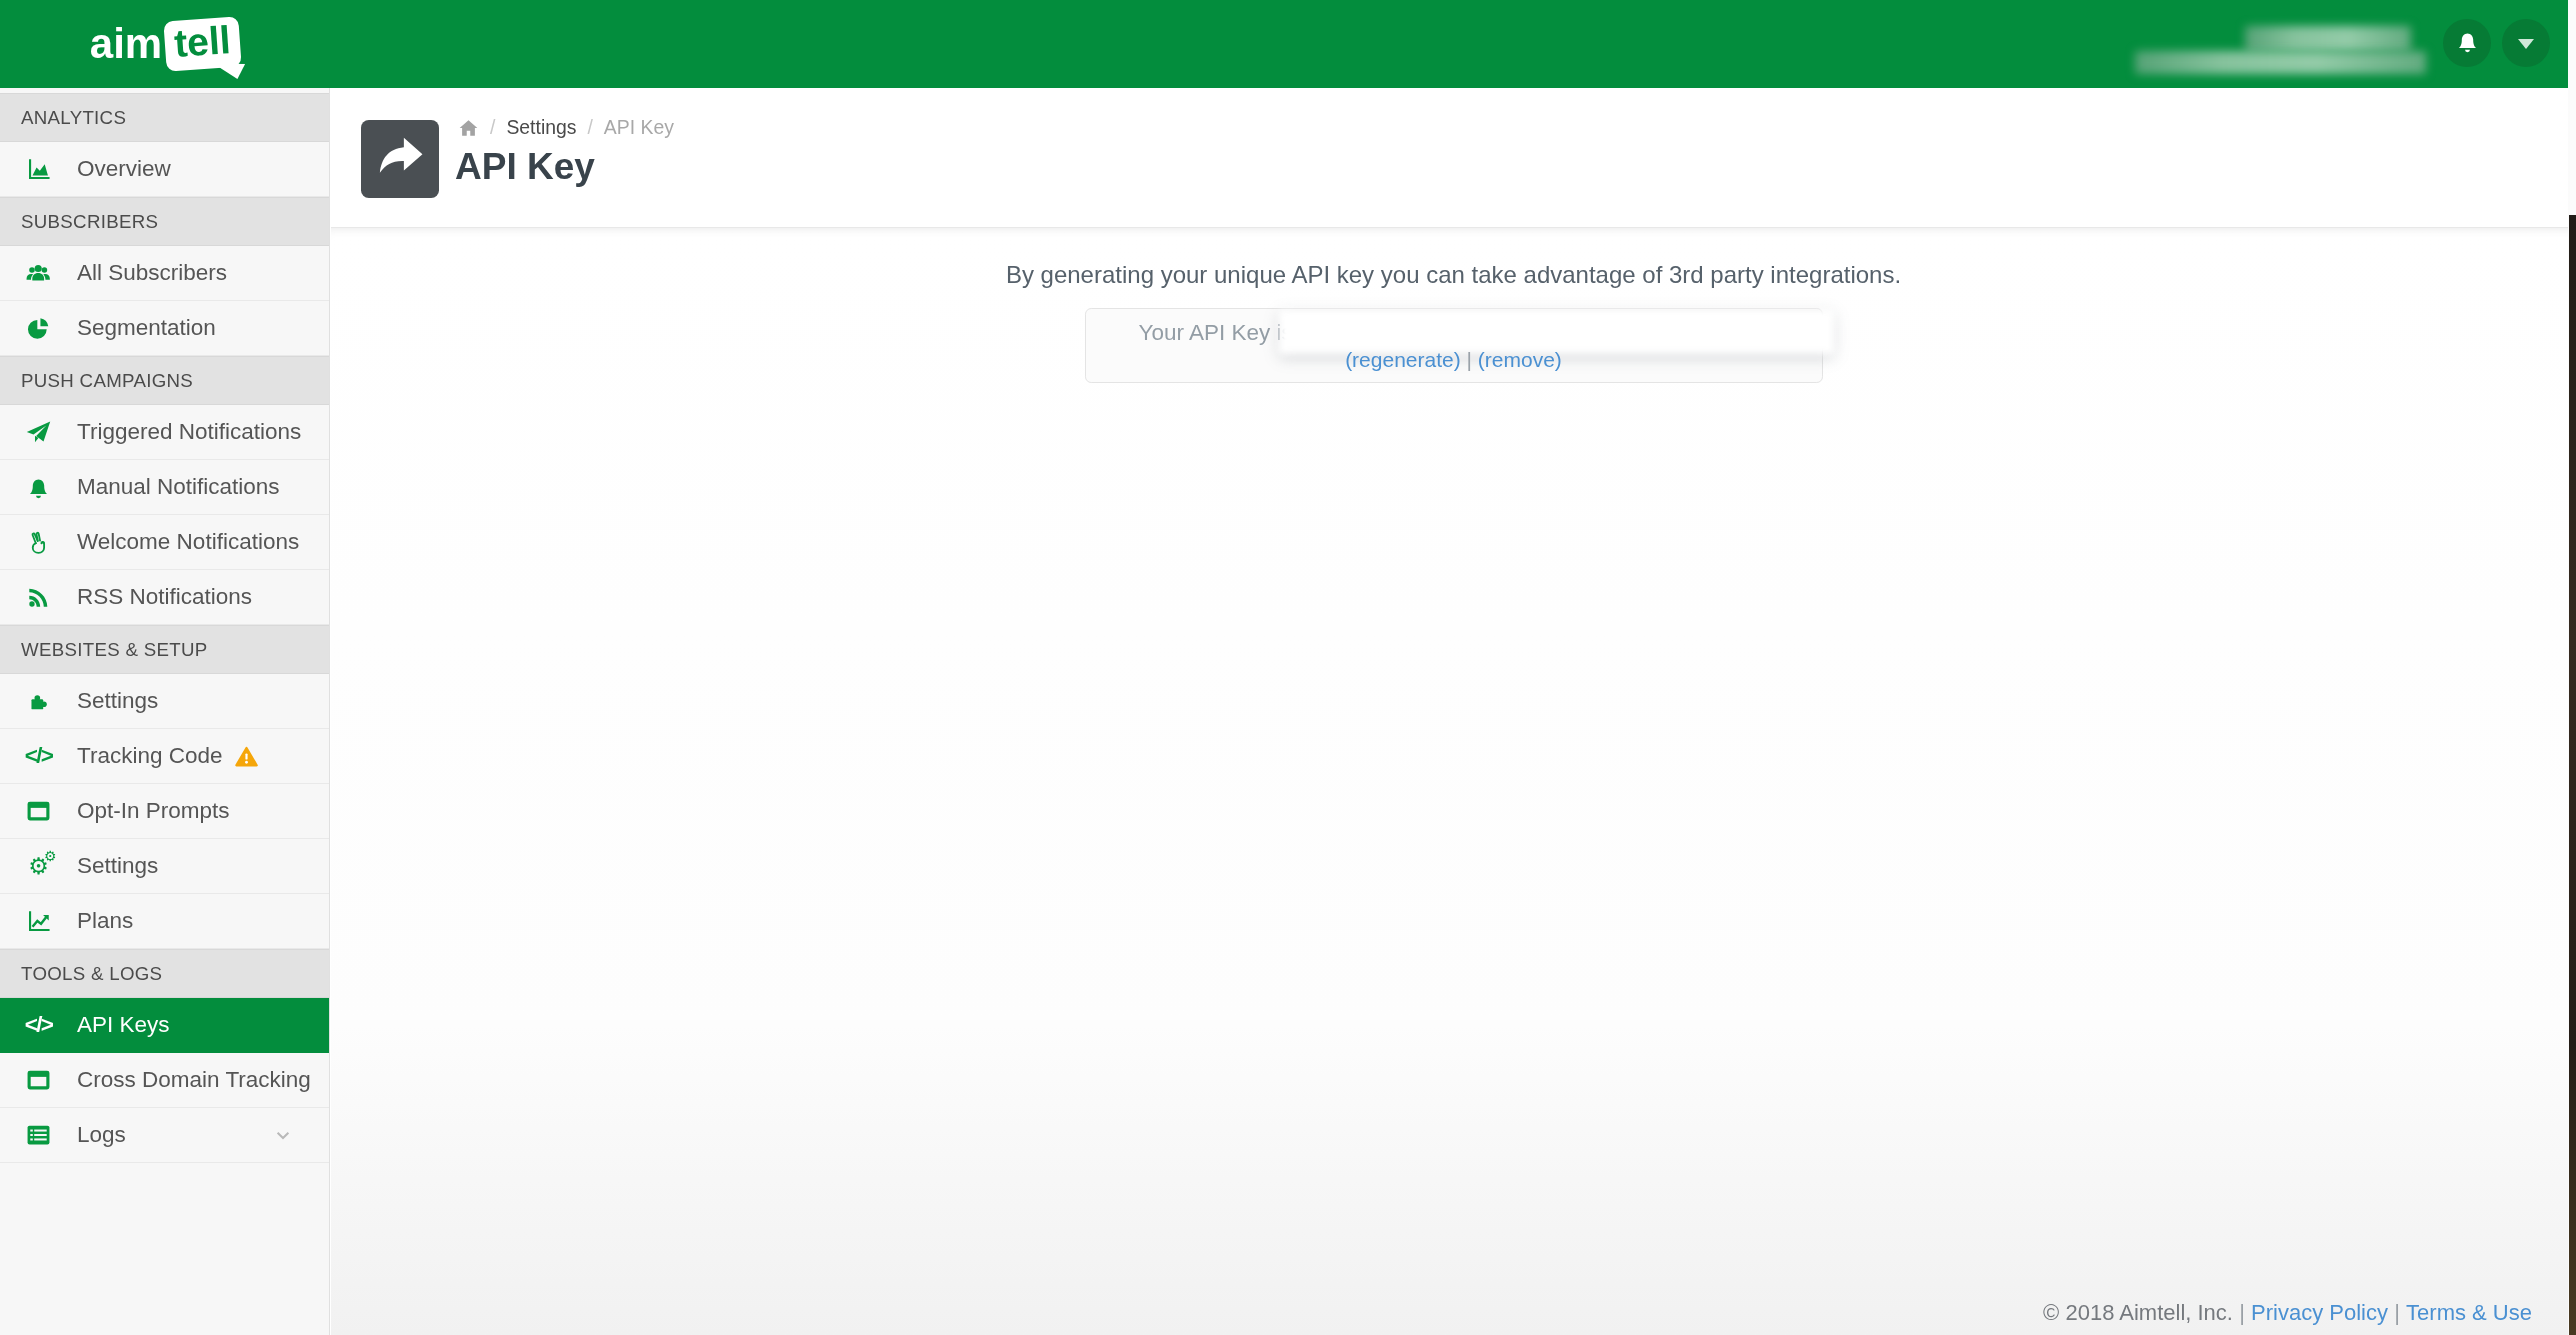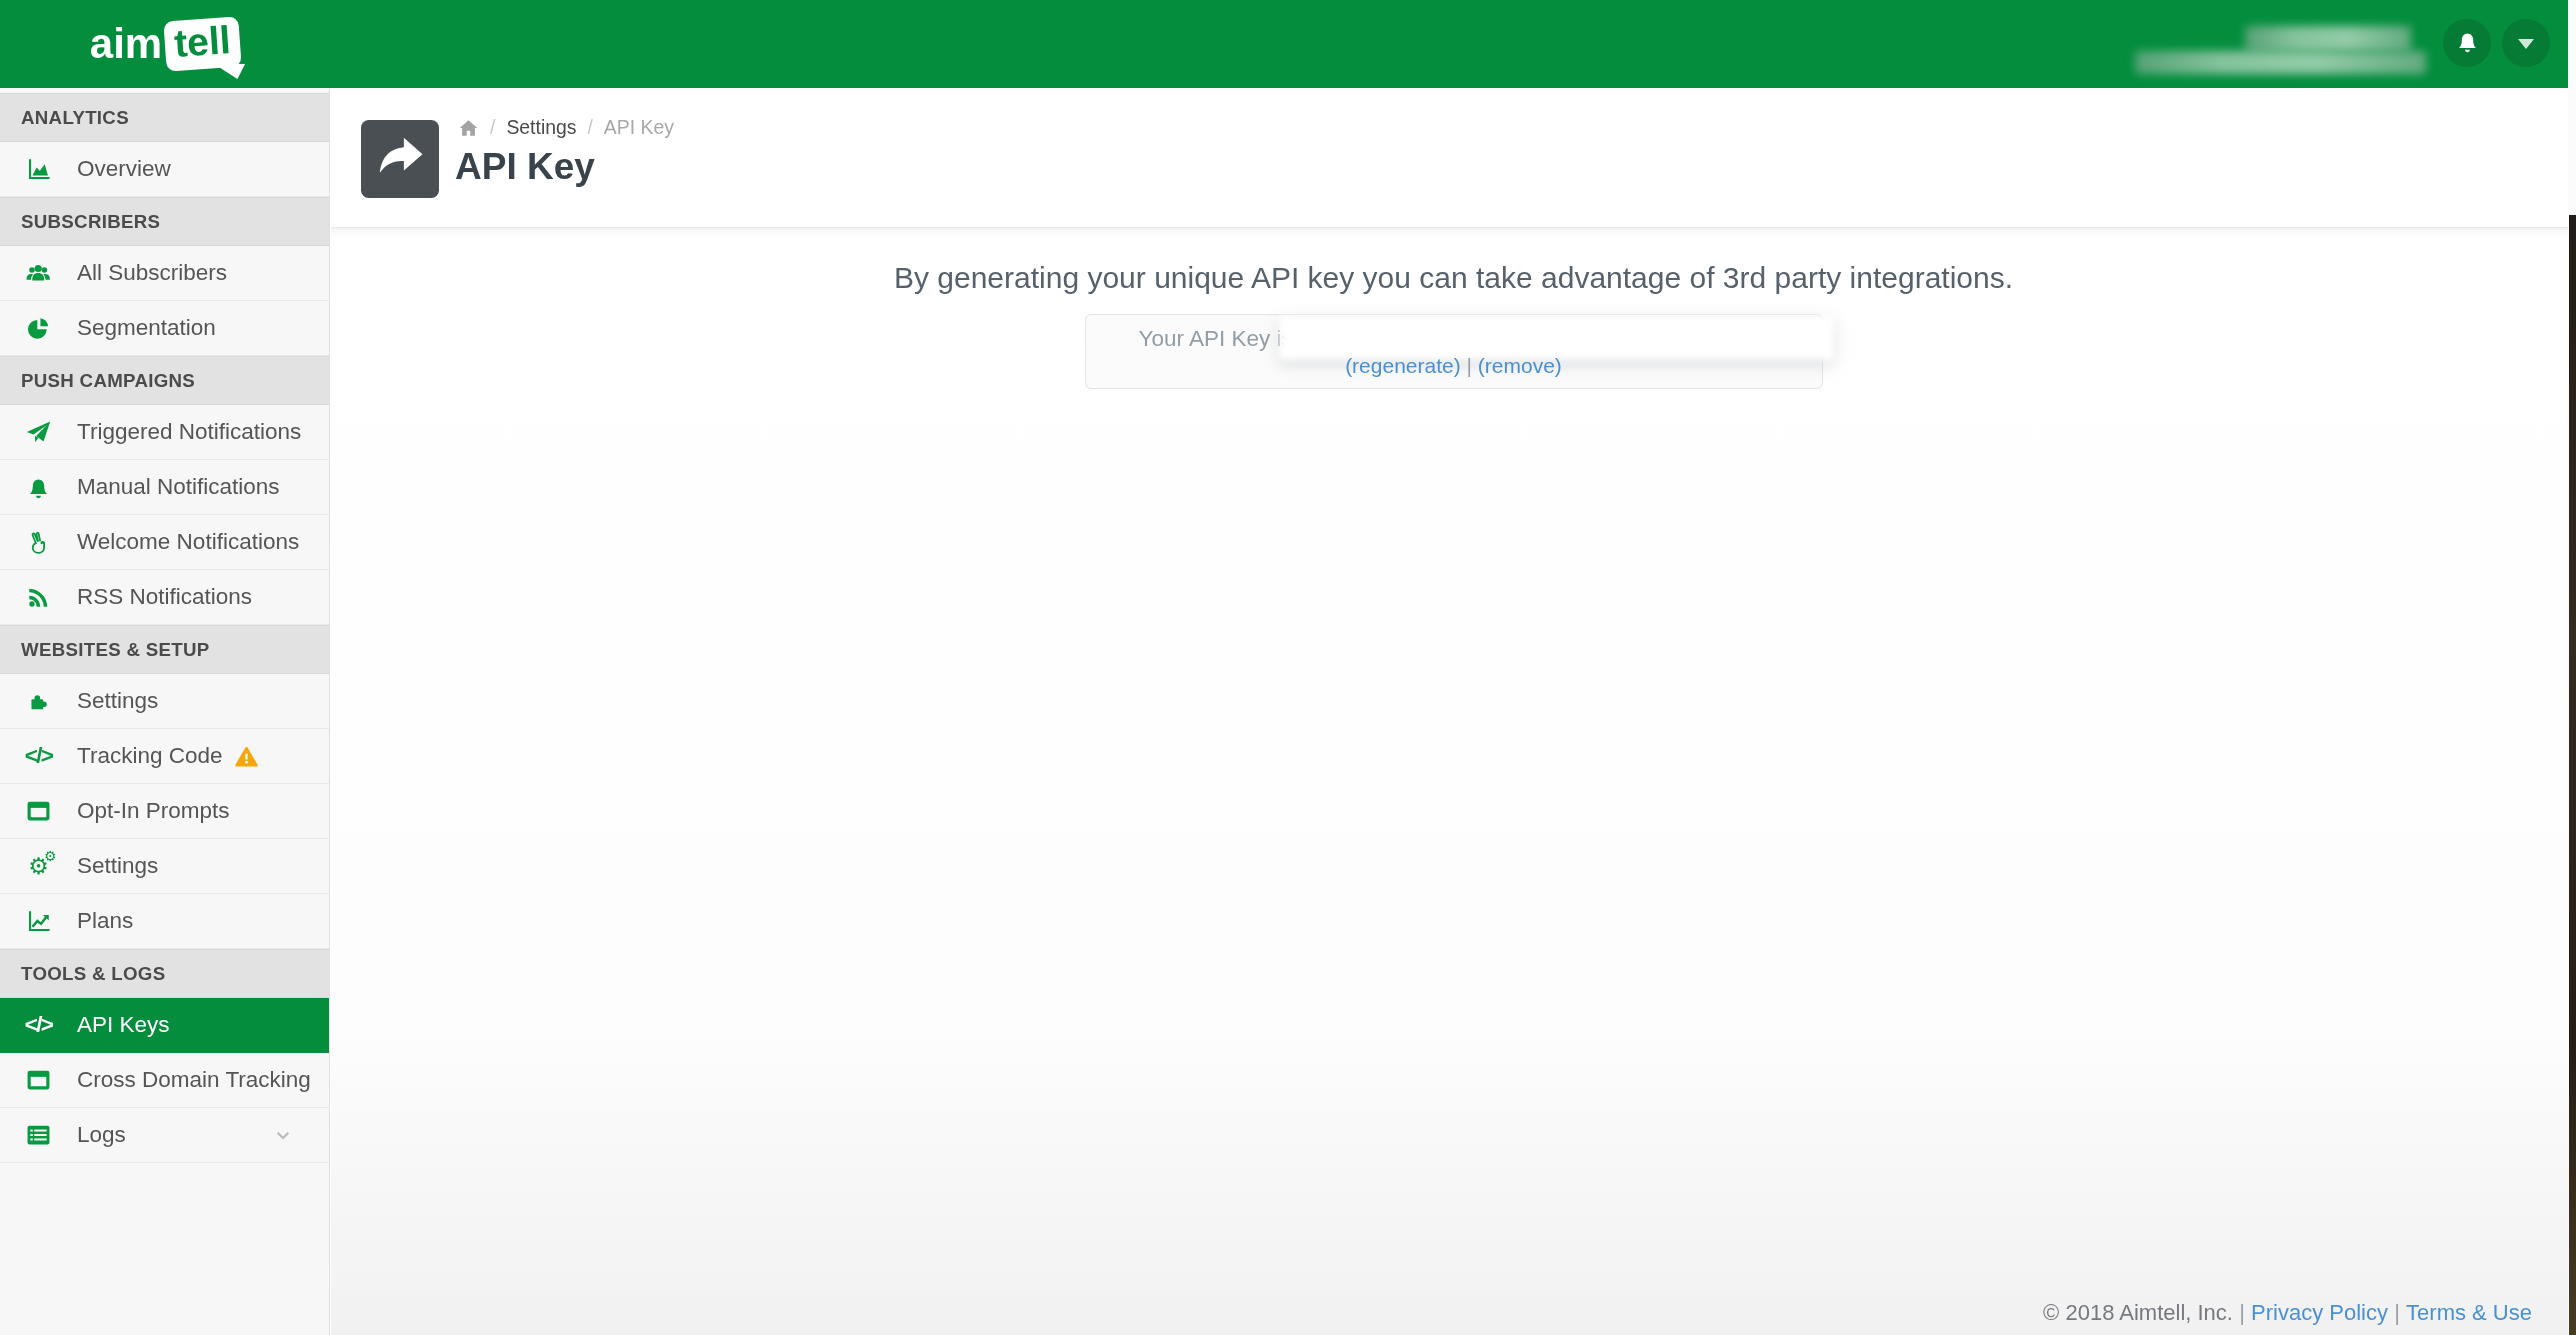--- a/index.html
+++ b/index.html
@@ -24,21 +24,21 @@
               display:flex;align-items:center;justify-content:center;cursor:pointer;}
   .bell-btn{left:2443px;}
   .user-btn{left:2502px;}
   .caret{width:0;height:0;border-left:8.6px solid transparent;border-right:8.6px solid transparent;
          border-top:10px solid #cfe8d8;margin-top:3.1px;}
 
   
   .sidebar{position:absolute;left:0;top:88px;bottom:0;width:330px;background:#f7f7f7;
            border-right:0.8px solid #e0e0e0;box-sizing:border-box;padding-top:5.4px;}
   .side-header{height:47px;line-height:47px;background:#e2e2e2;border-top:0.8px solid #d8d8d8;
-               border-bottom:0.8px solid #d8d8d8;color:#4b4b4b;font-size:18.7px;font-weight:700;
+               border-bottom:0.8px solid #d8d8d8;color:#4b4b4b;font-size:18.7px;font-weight:400;
                padding-left:21px;letter-spacing:0.3px;}
   .side-item{height:54px;border-bottom:0.8px solid #e9e9e9;display:flex;align-items:center;
              color:#555;font-size:22.5px;background:#f7f7f7;cursor:pointer;}
   .side-item .ic{width:31px;margin-left:23px;display:flex;justify-content:center;align-items:center;
                  color:#089a41;flex:none;}
   .side-item .lbl{margin-left:23px;white-space:nowrap;}
   .side-item.active{background:#038d3d;border-bottom-color:#038d3d;color:#fff;}
   .side-item.active .ic{color:#fff;}
   .warn{margin-left:12.4px;display:flex;align-items:center;}
   .chev{margin-left:auto;margin-right:36px;display:flex;align-items:center;}
@@ -55,21 +55,21 @@
   .breadcrumb{position:absolute;left:127px;top:28px;display:flex;align-items:center;gap:11px;
               font-size:19.4px;color:#4a4a4a;}
   .crumb-sep{color:#c8c8c8;}
   .crumb-current{color:#a8a8a8;}
   .crumb-link{cursor:pointer;}
   .pagetitle{position:absolute;left:124px;top:58px;font-size:37px;font-weight:600;color:#39434b;}
 
   .contentband{position:absolute;left:0;top:139px;right:0;bottom:0;border-top:0.8px solid #e8e8e8;
                background:linear-gradient(180deg,#ffffff 0%,#fdfdfd 72%,#f1f1f1 100%);
                box-shadow:inset 0 9.3px 11px -9.3px rgba(0,0,0,.10);}
-  .intro{padding-top:33px;text-align:center;font-size:30px;color:#56616b;}
+  .intro{padding-top:33px;text-align:center;font-size:24px;color:#56616b;}
   .keybox{width:738px;height:75px;margin:18.7px auto 0;box-sizing:border-box;position:relative;
           border:0.8px solid #e4e4e4;border-radius:6.2px;background:#fbfbfb;
           font-size:22.5px;color:#939da5;}
   .keyline1{position:absolute;left:53px;top:11px;}
   .key-redact{position:absolute;left:193px;top:1.6px;width:555px;height:44px;background:#fff;
               border-radius:3.1px;filter:blur(3.9px);box-shadow:0 3.1px 12.4px rgba(110,120,130,.28);}
   .keyline2{position:absolute;left:0;right:0;top:39px;text-align:center;font-size:21px;color:#9aa2a9;}
   .blue-link{color:#4a90d2;cursor:pointer;text-decoration:none;}
   .footer{position:absolute;right:44px;bottom:9.3px;font-size:22px;color:#75797e;white-space:nowrap;margin-top:39px;}
   .footer .sep{color:#9aa0a6;padding:0 6.2px;}

